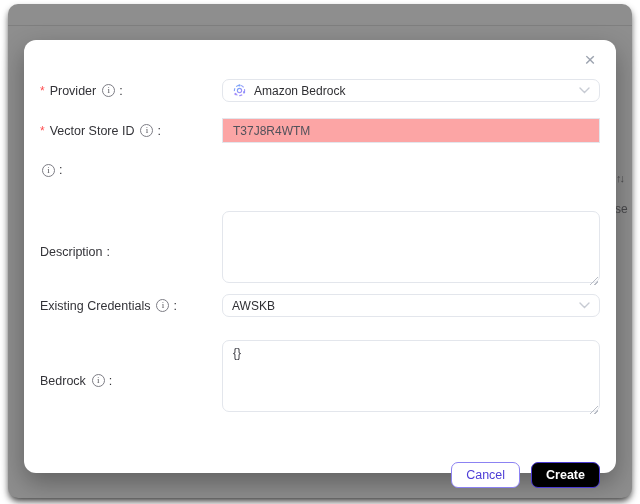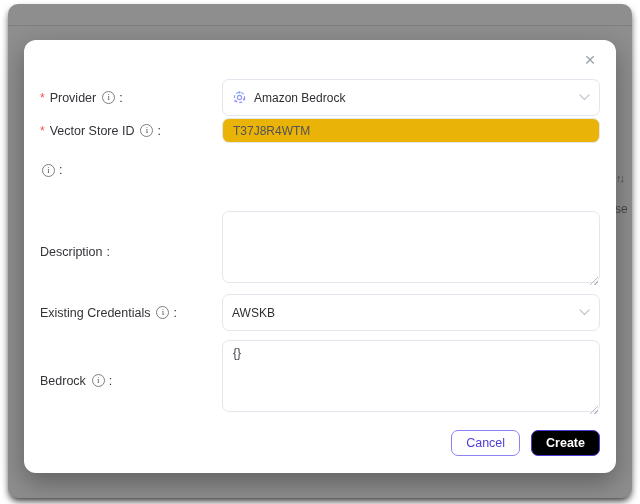--- a/index.html
+++ b/index.html
@@ -53,47 +53,47 @@
   .req { color:#ff4d4f; font-size:12px; margin-right:1px; }
   .info-icon {
     display:inline-flex; align-items:center; justify-content:center;
     width:13px; height:13px; border:1px solid #7d7d85; border-radius:50%;
     font-size:9px; line-height:1; color:#55555c; font-family:"Liberation Serif",serif;
     margin-left:2px;
   }
   .colon { color:#333338; }
   .control { flex:1; position:relative; }
   .ctl-select {
-    display:flex; align-items:center; height:37px; border:1px solid #e3e6ec;
+    display:flex; align-items:center; height:23px; border:1px solid #e3e6ec;
     border-radius:7px; background:#fff; padding:0 9px; gap:7px;
   }
   .ctl-select .value { font-size:12px; color:#2f2f33; }
   .chevron { margin-left:auto; display:flex; align-items:center; }
   .ctl-input {
-    width:100%; height:25px; border:1px solid #e3e6ec; border-radius:7px;
-    background:#eab308; padding:0 10px; font-size:12px; color:#52525b;
+    width:100%; height:25px; border:1px solid #e3e6ec; border-radius:0;
+    background:#fca5a5; padding:0 10px; font-size:12px; color:#52525b;
     font-family:"Liberation Sans","DejaVu Sans",sans-serif; outline:none;
   }
   .ctl-textarea {
     width:100%; height:72px; border:1px solid #e3e6ec; border-radius:7px;
     background:#fff; padding:5px 10px; font-size:12px; color:#3f3f46;
     font-family:"Liberation Sans","DejaVu Sans",sans-serif; resize:none; outline:none;
   }
   .resize-handle {
     position:absolute; right:2px; bottom:2px; width:9px; height:9px;
     clip-path:polygon(100% 0,100% 100%,0 100%);
     background:repeating-linear-gradient(-45deg,transparent 0 2px,#b9bdc6 2px 3px);
     pointer-events:none;
   }
   .footer {
     position:absolute; right:16px; top:390px; display:flex; gap:11px;
   }
   .btn {
     height:26px; padding:0 14px; border-radius:7px; font-size:12.5px;
-    line-height:24px; cursor:pointer; font-family:inherit;
+    line-height:24px; cursor:pointer; font-family:inherit;margin-top:32px;
   }
   .btn-cancel {
     background:#ffffff; border:1px solid #8c82f2; color:#4e3ed6; font-weight:500;
   }
   .btn-create {
     background:#000000; border:1px solid #4b3bd3; color:#ffffff; font-weight:700;
   }
 </style>
 </head>
 <body>

